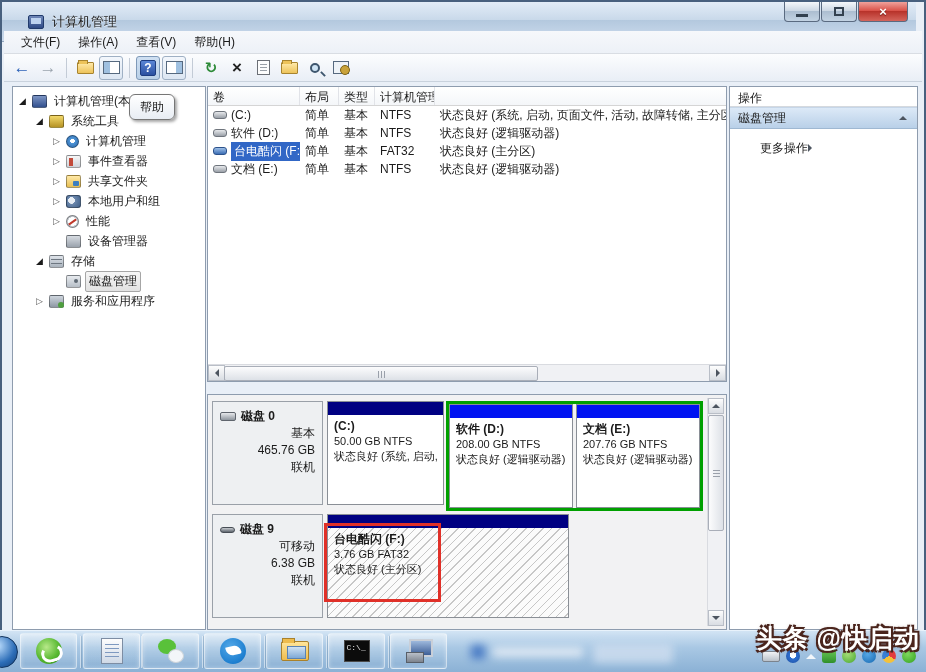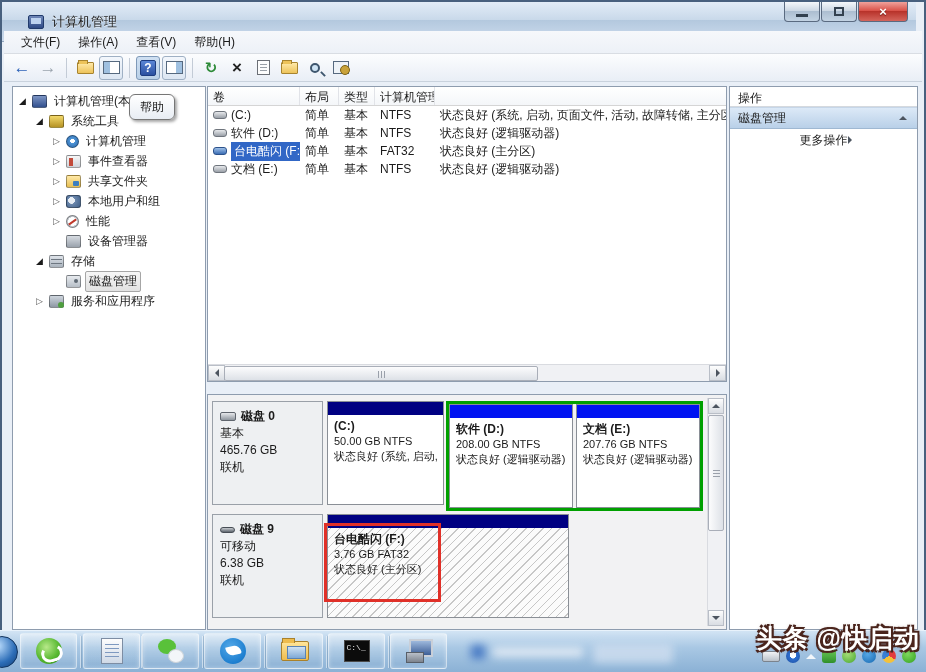--- a/index.html
+++ b/index.html
@@ -96,21 +96,21 @@
   .tri.left { border-right-color:#4d5560; border-left:none; }
   .tri.right { border-left-color:#4d5560; border-right:none; }
   .tri.up { border-bottom-color:#4d5560; border-top:none; }
   .tri.down { border-top-color:#4d5560; border-bottom:none; }
   .hthumb { position:absolute; left:16px; width:314px; top:1px; height:15px; border:1px solid #a9aeb8; border-radius:2px; background:linear-gradient(#fcfcfd,#dde1e7); }
   .hthumb::after { content:""; position:absolute; left:50%; top:4px; width:1px; height:7px; background:#9aa0aa; box-shadow:-3px 0 0 #9aa0aa, 3px 0 0 #9aa0aa; }
 
   
   .disk-pane { left:205px; top:392px; width:520px; height:236px; background:#f2f2f3; overflow:hidden; }
   .disk-row { position:absolute; left:4px; }
-  .disk-label { position:absolute; width:111px; height:104px; background:#eef0f2; border:1px solid #9aa0a8; padding:6px 7px; line-height:17px; }
+  .disk-label { position:absolute; width:111px; height:104px; background:#eef0f2; border:1px solid #9aa0a8; padding:6px 7px; line-height:17px;text-align:right; }
   .dl-title { display:flex; align-items:center; gap:5px; font-weight:bold; }
   .hdd-icon { width:16px; height:9px; border-radius:2px; background:linear-gradient(#e6e8eb,#8f969e); border:1px solid #5f656d; }
   .usb-icon { width:15px; height:6px; border-radius:3px; background:linear-gradient(#c7cbd0,#5d646c); border:1px solid #474d55; }
   .parts { position:absolute; left:115px; top:0; display:flex; }
   .part { background:#fff; border:1px solid #8a8f96; width:117px; height:104px; }
   .band { height:13px; }
   .pbody { padding:4px 6px 0 6px; line-height:15px; font-size:11px; }
   .pname { font-weight:bold; font-size:12px; white-space:nowrap; overflow:hidden; }
   .pline { white-space:nowrap; overflow:hidden; }
   .ext-group { border:3px solid #00a000; margin-left:2px; display:flex; gap:3px; padding:0; background:#f2f2f3; }
@@ -123,21 +123,21 @@
   .vthumb { position:absolute; left:0; top:17px; width:16px; height:116px; border:1px solid #a9aeb8; border-radius:2px; background:linear-gradient(90deg,#fcfcfd,#dde1e7); }
   .vthumb::after { content:""; position:absolute; top:50%; left:4px; height:1px; width:7px; background:#9aa0aa; box-shadow:0 -3px 0 #9aa0aa, 0 3px 0 #9aa0aa; }
   .vscroll .sbtn { position:absolute; left:0; width:16px; }
   .vscroll .sbtn.top { top:0; } .vscroll .sbtn.bottom { bottom:0; }
 
   
   .actions-panel { left:727px; top:84px; width:189px; height:544px; }
   .ap-title { height:20px; padding:3px 8px; border-bottom:1px solid #d5d9de; }
   .ap-section { height:22px; display:flex; align-items:center; justify-content:space-between; padding:0 10px 0 8px;
     background:linear-gradient(#dcE9f7,#b9d0e8); border-top:1px solid #c6d6e8; border-bottom:1px solid #9fb8d2; }
-  .ap-item { height:22px; display:flex; align-items:center; justify-content:center; padding:0 26px 0 30px; }
+  .ap-item { height:22px; display:flex; align-items:center; justify-content:flex-start; padding:0 26px 0 30px; margin-top:8px; }
   .tri.sm { border-width:4px; }
 
   
   .taskbar { position:absolute; left:0; bottom:0; width:926px; height:42px;
     background:linear-gradient(#d2e4f4,#a9c8e4 40%,#8bb1d5); border-top:1px solid #e8f2fb; z-index:40; }
   .orb { position:absolute; left:-14px; top:5px; width:32px; height:32px; border-radius:50%;
     background:radial-gradient(circle at 35% 30%, #bfe0ff, #2d6eb8 60%, #123f77); border:1px solid #10335e; }
   .tb-task { position:absolute; top:2px; width:57px; height:36px; border:1px solid rgba(255,255,255,.55); border-radius:3px;
     background:linear-gradient(rgba(255,255,255,.38),rgba(255,255,255,.10) 50%, rgba(120,160,200,.18)); display:flex; align-items:center; justify-content:center; box-shadow:inset 0 0 4px rgba(255,255,255,.4); }
   .app-360 { width:26px; height:26px; border-radius:50%; background:radial-gradient(circle at 40% 35%, #b8e98a, #57b830 55%, #2f8a18); position:relative; }

